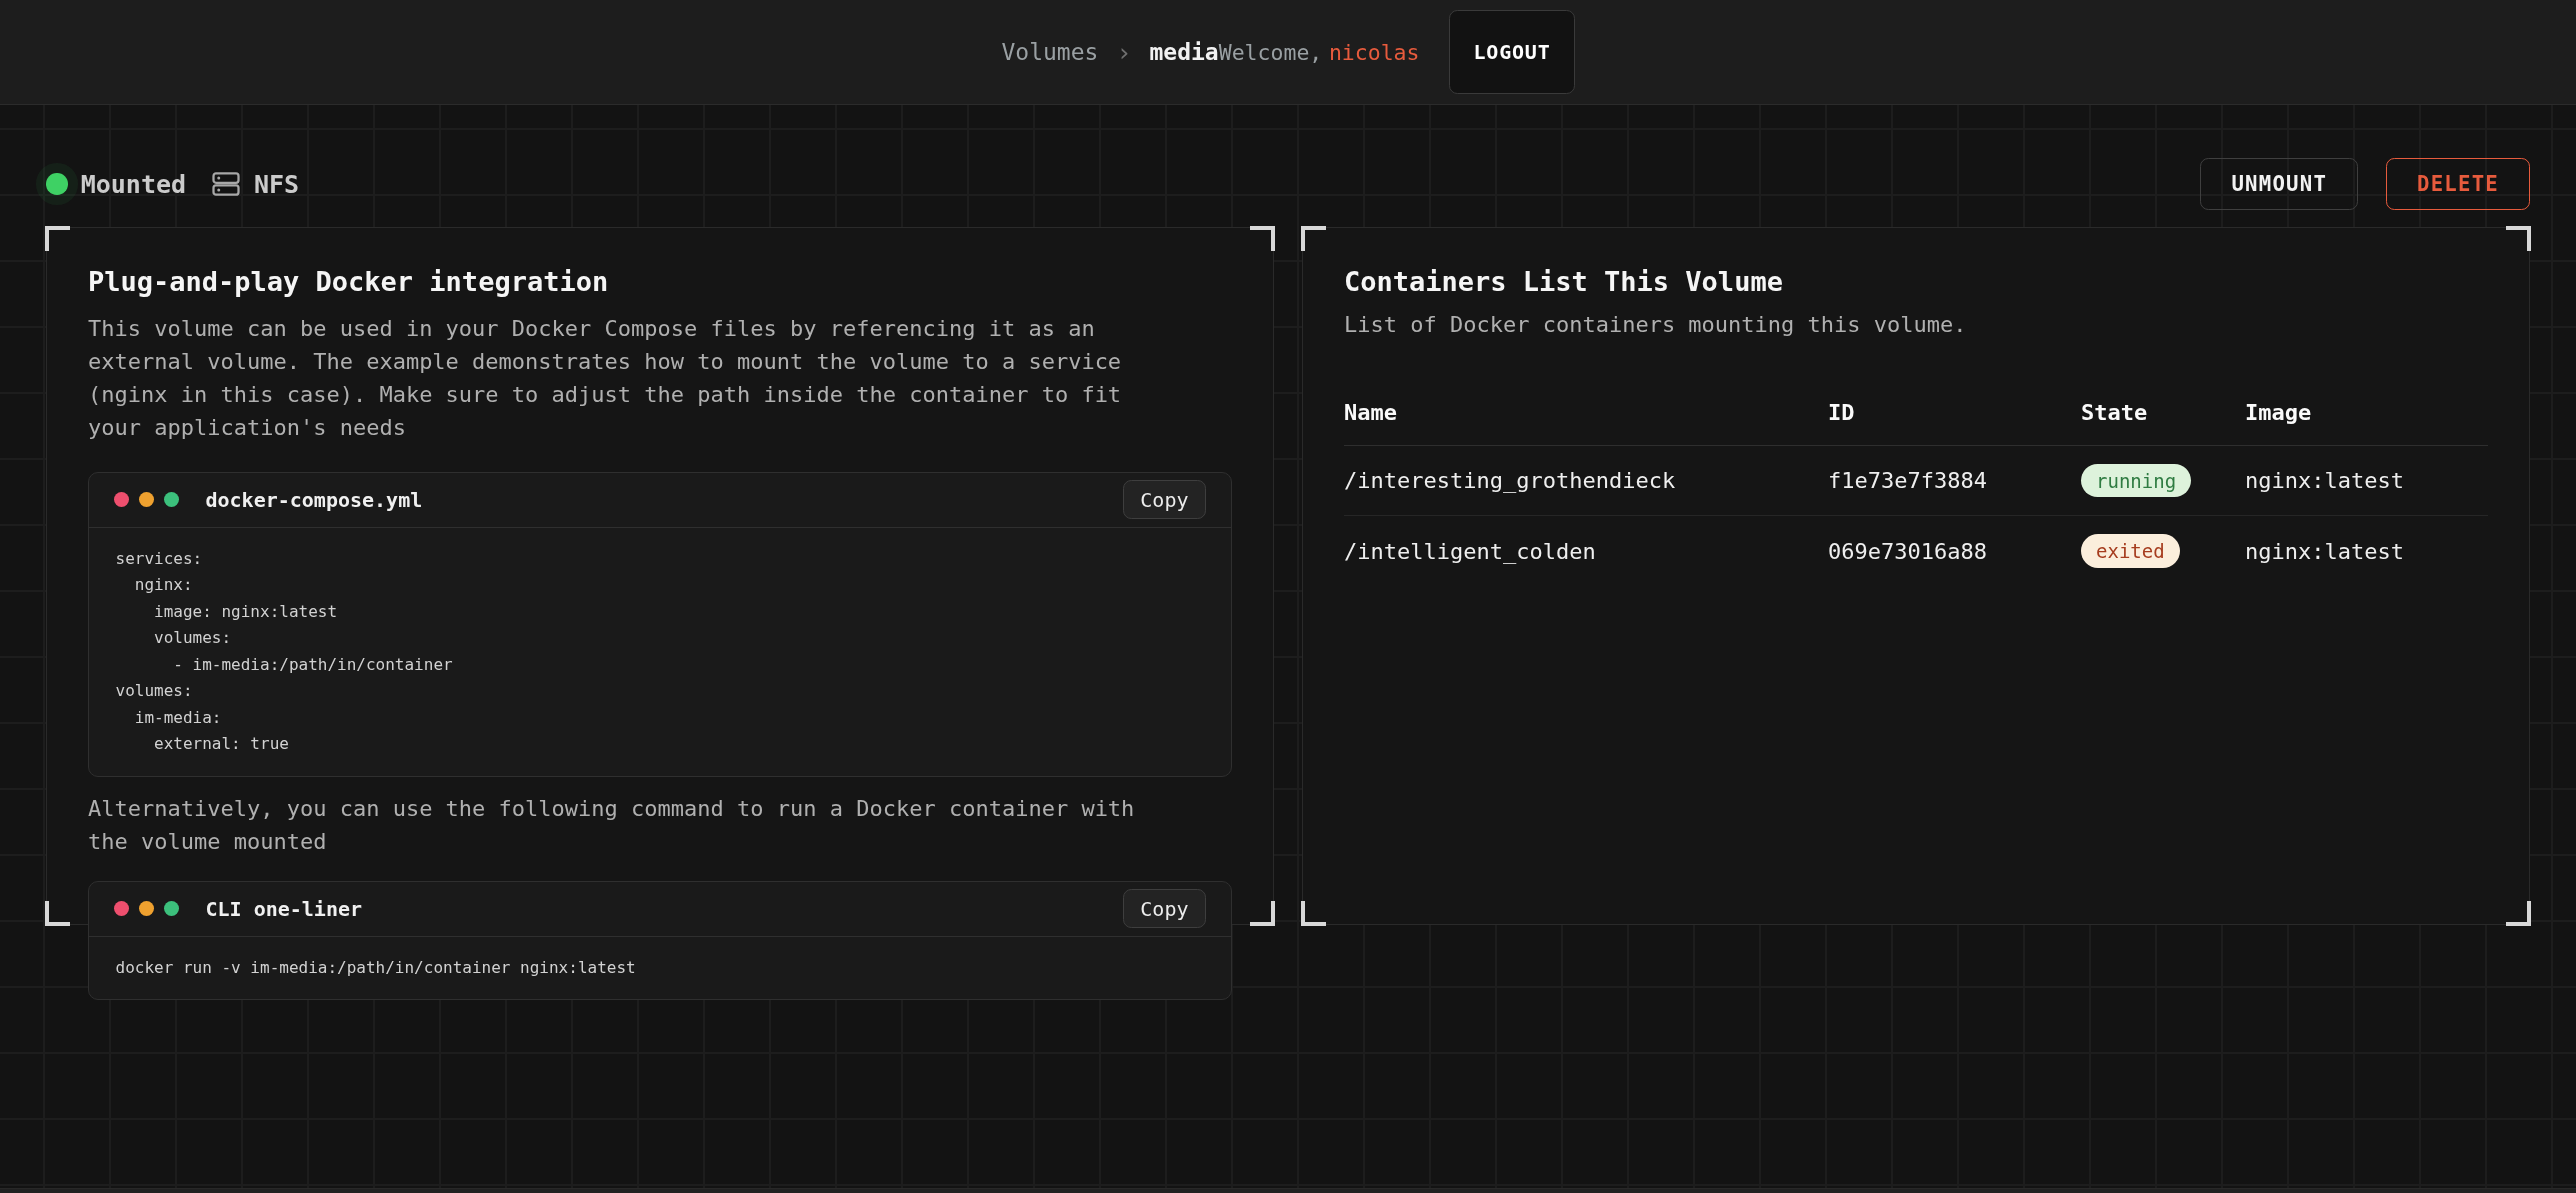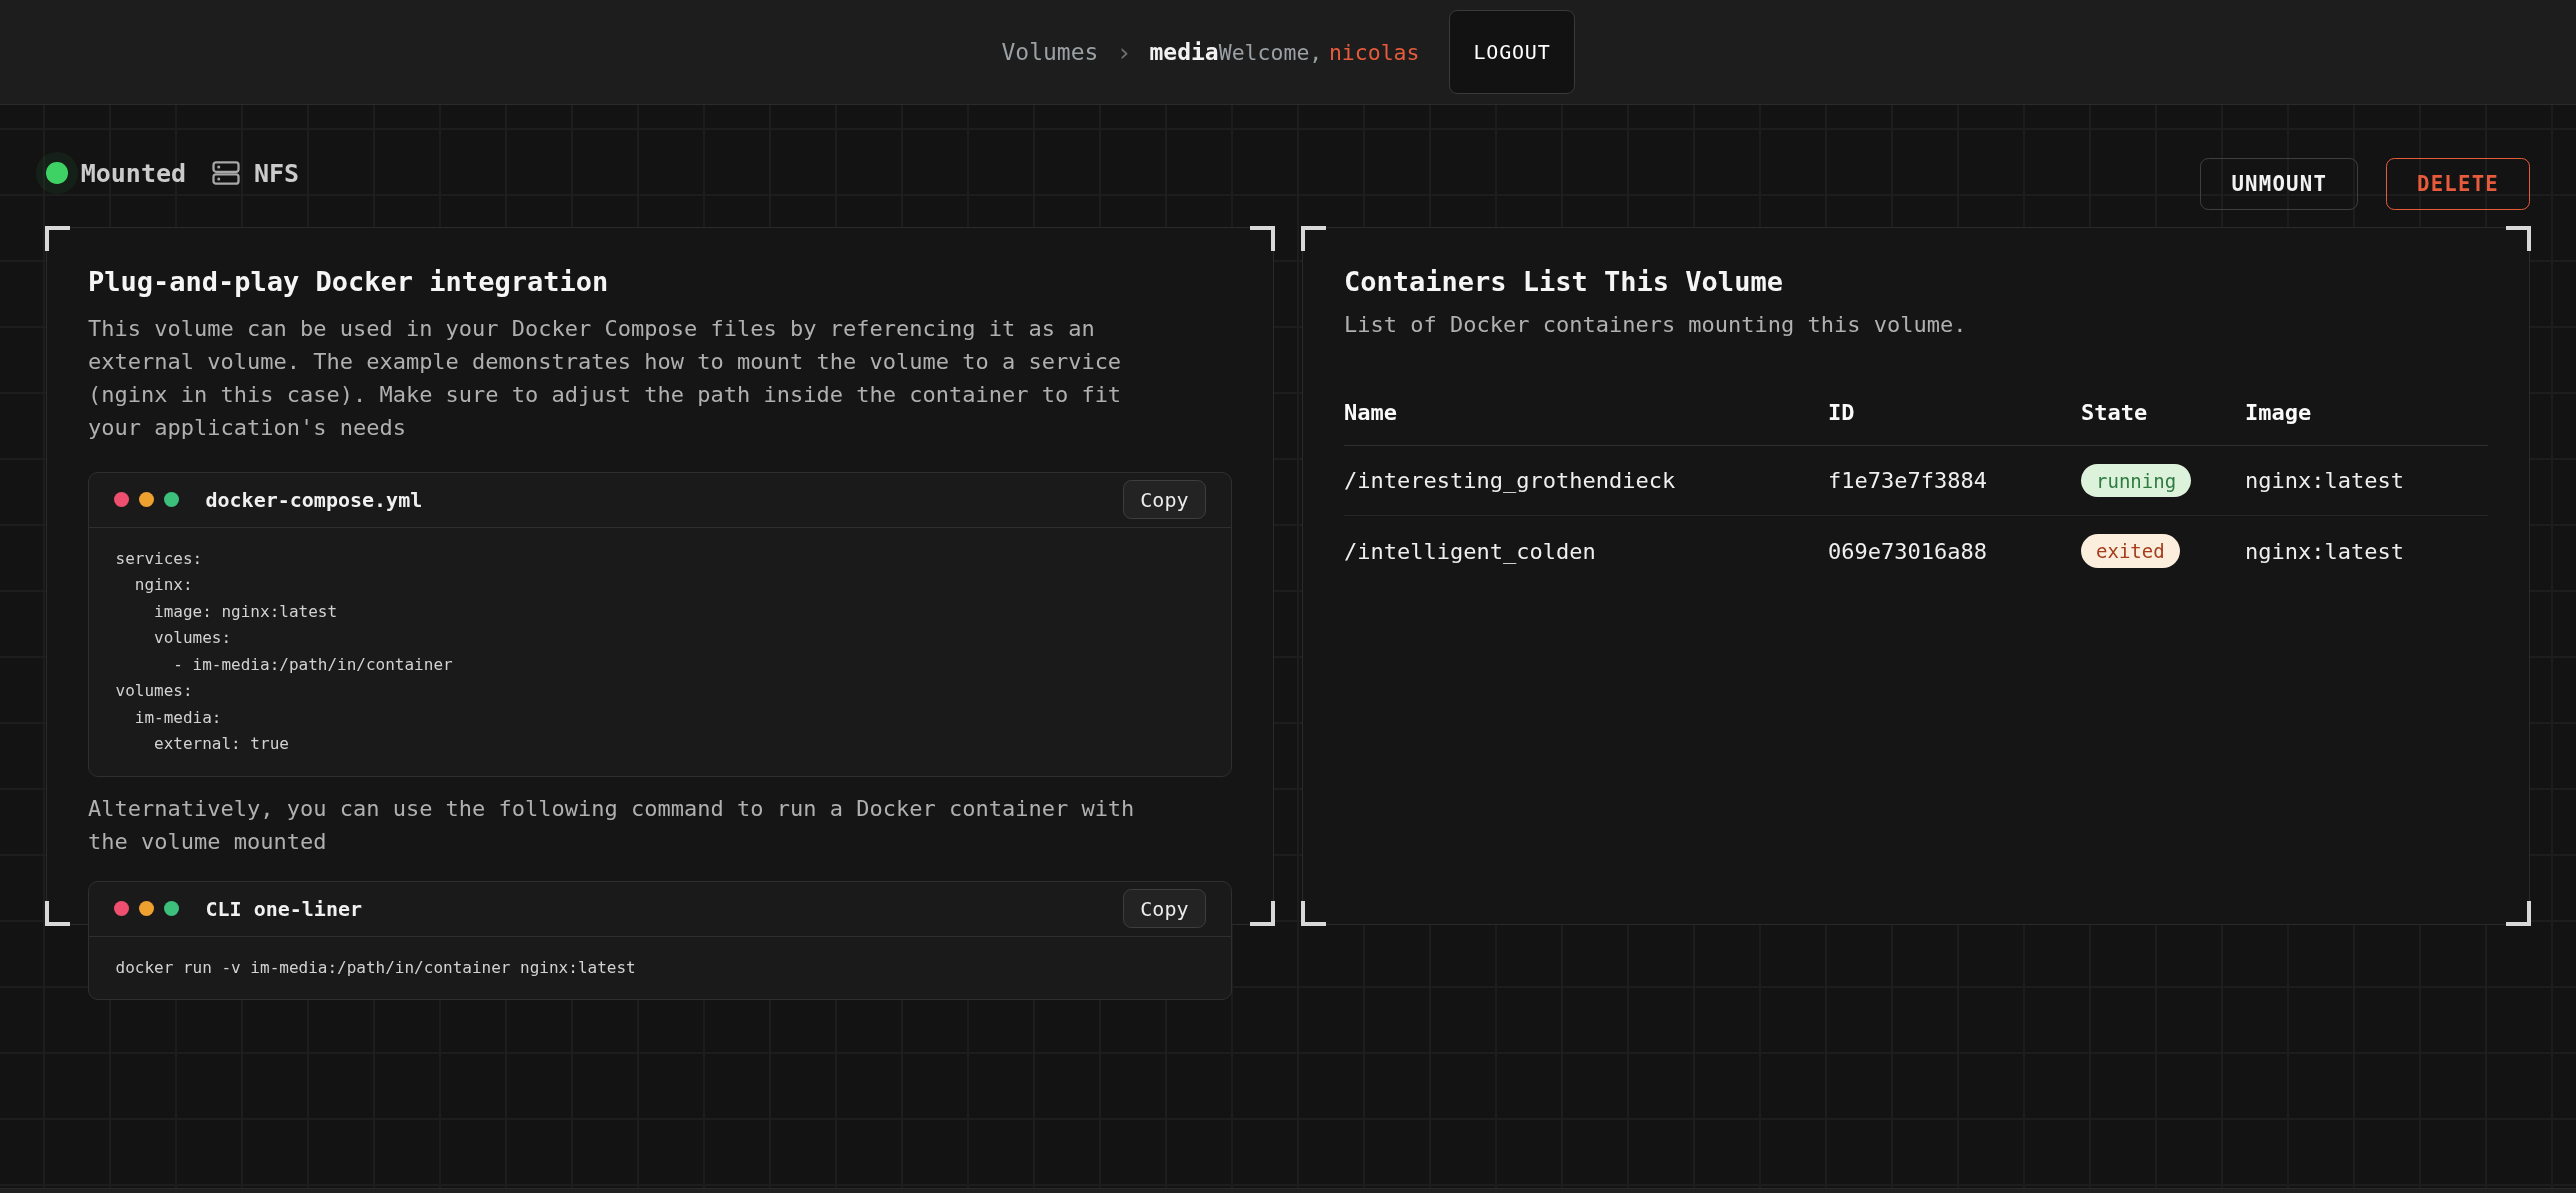--- a/index.html
+++ b/index.html
@@ -35,35 +35,35 @@
   }
   .breadcrumb{display:flex;align-items:center;gap:18px;font-size:23px;}
   .crumb-parent{color:#9aa0a3;cursor:pointer;}
   .crumb-sep{color:#6f6f6f;font-size:25px;}
   .crumb-current{color:#f2f2f2;font-weight:bold;}
   .topbar-right{display:flex;align-items:center;gap:30px;}
   .welcome{font-size:21.5px;color:#9aa0a3;}
   .welcome .username{color:var(--accent);margin-left:6.6px;}
   .logout-btn{
     background:#121212;border:1.7px solid #3a3a3a;border-radius:8.3px;
-    color:#ffffff;font-family:inherit;font-size:20px;font-weight:normal;
+    color:#ffffff;font-family:inherit;font-size:20px;font-weight:bold;
     letter-spacing:0.8px;padding:29px 23px;cursor:pointer;
   }
   
   .content{
     position:relative;height:1083px;padding:0 46px;
     background-image:
       linear-gradient(var(--grid-line) 1.7px, transparent 1.7px),
       linear-gradient(90deg, var(--grid-line) 1.7px, transparent 1.7px);
     background-size:66px 66px;
     background-position:-23px 23px;
   }
   
   .status-row{
-    padding-top:53px;display:flex;align-items:flex-start;justify-content:space-between;
+    padding-top:53px;display:flex;align-items:center;justify-content:space-between;
   }
   .status-group{display:flex;align-items:center;gap:13.2px;}
   .dot{
     width:21.5px;height:21.5px;border-radius:50%;background:var(--mounted-dot);
     box-shadow:0 0 0 10px rgba(62,209,100,0.07);
   }
   .status-label{font-size:25px;font-weight:bold;color:#cbcbcb;}
   .nfs-icon{display:flex;margin-left:11.6px;color:#a8a8a8;}
   .action-group{display:flex;gap:28px;}
   .btn-outline,.btn-danger{

